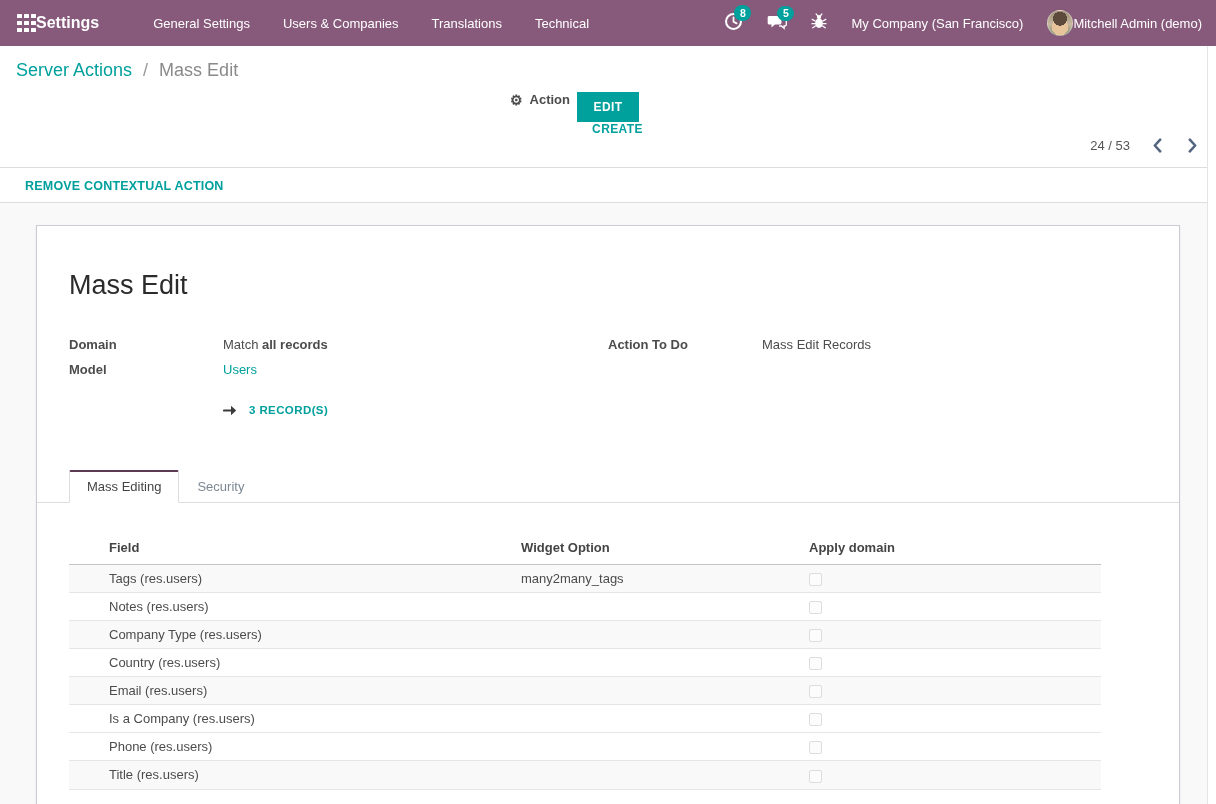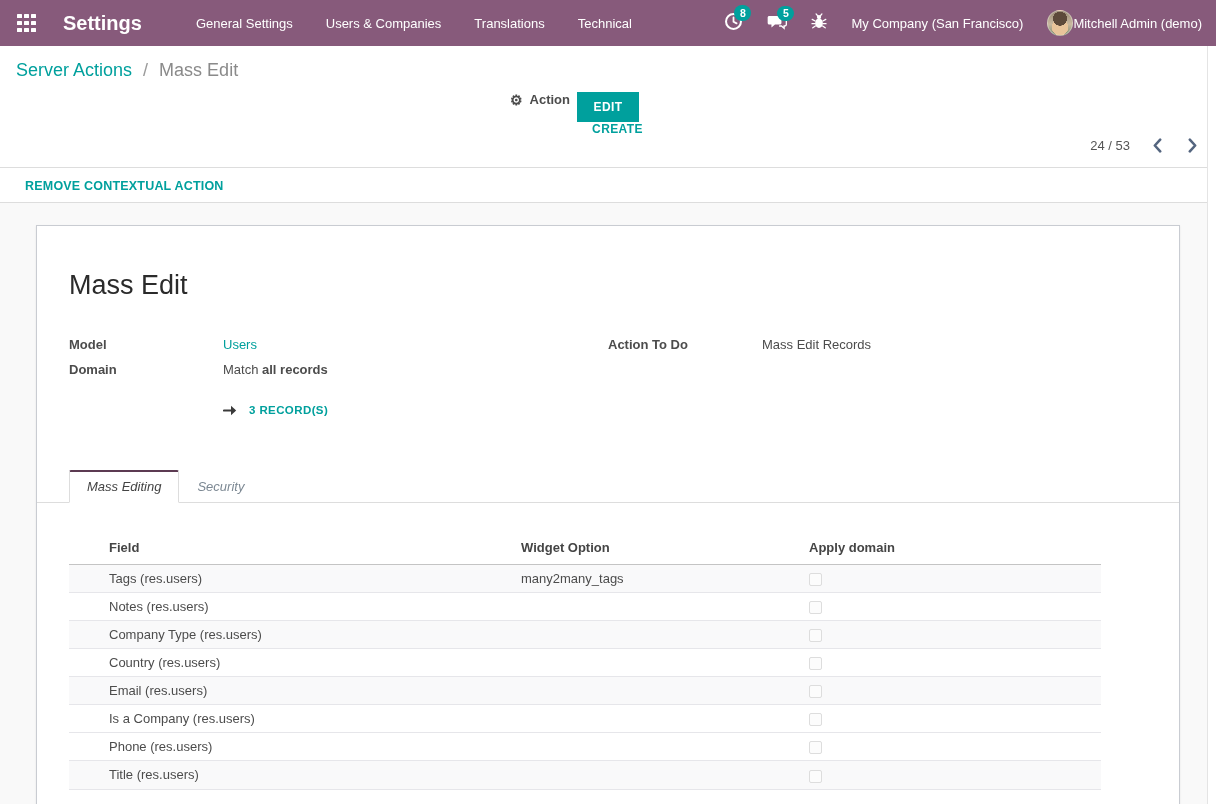--- a/index.html
+++ b/index.html
@@ -10,21 +10,21 @@
     --border:#dddddd;
   }
   *{margin:0;padding:0;box-sizing:border-box;}
   html,body{width:1216px;height:804px;overflow:hidden;}
   body{font-family:"Liberation Sans",sans-serif;background:#fff;color:var(--text);position:relative;}
 
   
   .navbar{height:46px;background:var(--brand);display:flex;align-items:center;padding:0 14px;color:#fff;}
   .apps-icon{width:19px;height:19px;display:grid;grid-template-columns:repeat(3,1fr);gap:2.5px;cursor:pointer;margin-left:3px;}
   .apps-icon span{background:#fff;width:4.5px;height:4.5px;border-radius:0.5px;}
-  .app-name{font-size:20px;font-weight:700;margin-left:27px;cursor:pointer;text-align:right;}
+  .app-name{font-size:16px;font-weight:700;cursor:pointer;text-align:right;}
   .nav-menu{display:flex;gap:33px;margin-left:54px;font-size:13px;}
   .nav-menu div{cursor:pointer;white-space:nowrap;}
   .nav-right{margin-left:auto;display:flex;align-items:center;gap:24px;font-size:13px;}
   .icon-btn{position:relative;cursor:pointer;display:flex;align-items:center;}
   .nav-badge{position:absolute;top:-7px;left:10px;background:var(--primary);color:#fff;font-size:10.5px;font-weight:700;border-radius:9px;padding:1.5px 5.5px;line-height:1.2;}
   .nav-company{cursor:pointer;white-space:nowrap;}
   .nav-user{display:flex;align-items:center;cursor:pointer;white-space:nowrap;}
   .avatar{width:26px;height:26px;border-radius:50%;background:
     radial-gradient(circle at 50% 32%, #5d4a3a 0 34%, transparent 35%),
     radial-gradient(circle at 50% 68%, #e8c49a 0 40%, transparent 41%),
@@ -57,21 +57,21 @@
   .field-groups{display:flex;}
   .fg-col{width:50%;}
   .field-row{display:flex;margin-bottom:10px;font-size:13px;line-height:15px;}
   .field-label{width:154px;font-weight:700;color:#4c4c4c;flex-shrink:0;}
   .field-value{color:#4c4c4c;}
   .link{color:var(--primary);cursor:pointer;}
   .records-btn{display:flex;align-items:center;gap:11px;margin-top:16px;cursor:pointer;}
   .records-btn .records-label{color:var(--primary);font-size:11.5px;font-weight:700;letter-spacing:.4px;}
 
   
-  .tabs{display:flex;margin:42px -32px 0 -32px;padding:0 32px;border-bottom:1px solid var(--border);font-style:italic;}
+  .tabs{display:flex;margin:42px -32px 0 -32px;padding:0 32px;border-bottom:1px solid var(--border);}
   .tab{padding:8px 17px;font-size:13px;color:#7c8893;cursor:pointer;border:1px solid transparent;margin-bottom:-1px;border-radius:2px 2px 0 0;}
   .tab.active{color:#444;background:#fff;border-color:var(--border);border-bottom-color:#fff;border-top:2px solid #5c3a52;padding-top:7px;}
 
   
   .tab-content{padding-top:29px;}
   table.mass-table{border-collapse:collapse;width:1032px;font-size:13px;color:#4c4c4c;table-layout:fixed;}
   .mass-table col.c1{width:452px;}
   .mass-table col.c2{width:288px;}
   .mass-table col.c3{width:292px;}
   .mass-table th{text-align:left;font-weight:700;color:#454545;padding:8px 8px 9px 0;border-bottom:1px solid #c4c4c4;}
@@ -177,29 +177,29 @@
   <a>REMOVE CONTEXTUAL ACTION</a>
 </div>
 
 <div class="content">
   <div class="sheet">
     <h1 class="sheet-title">Mass Edit</h1>
 
     <div class="field-groups">
       <div class="fg-col">
         <div class="field-row">
-          <span class="field-label">Model</span>
-          <span class="field-value link">Users</span>
-        </div>
-        <div class="field-row">
           <span class="field-label">Domain</span>
           <span class="field-value">
             <span>Match</span>
             <b>all records</b>
           </span>
+        </div>
+        <div class="field-row">
+          <span class="field-label">Model</span>
+          <span class="field-value link">Users</span>
         </div>
         <div class="field-row">
           <span class="field-label"></span>
           <span class="records-btn">
             <svg width="15" height="13" viewBox="0 0 15 13">
                 <path d="M1 6.5h10" stroke="#3b3b3b" stroke-width="2.1" stroke-linecap="round"></path>
                 <path d="M8 1.8l5.2 4.7L8 11.2z" fill="#3b3b3b"></path>
               </svg>
             <span class="records-label">3 RECORD(S)</span>
           </span>

